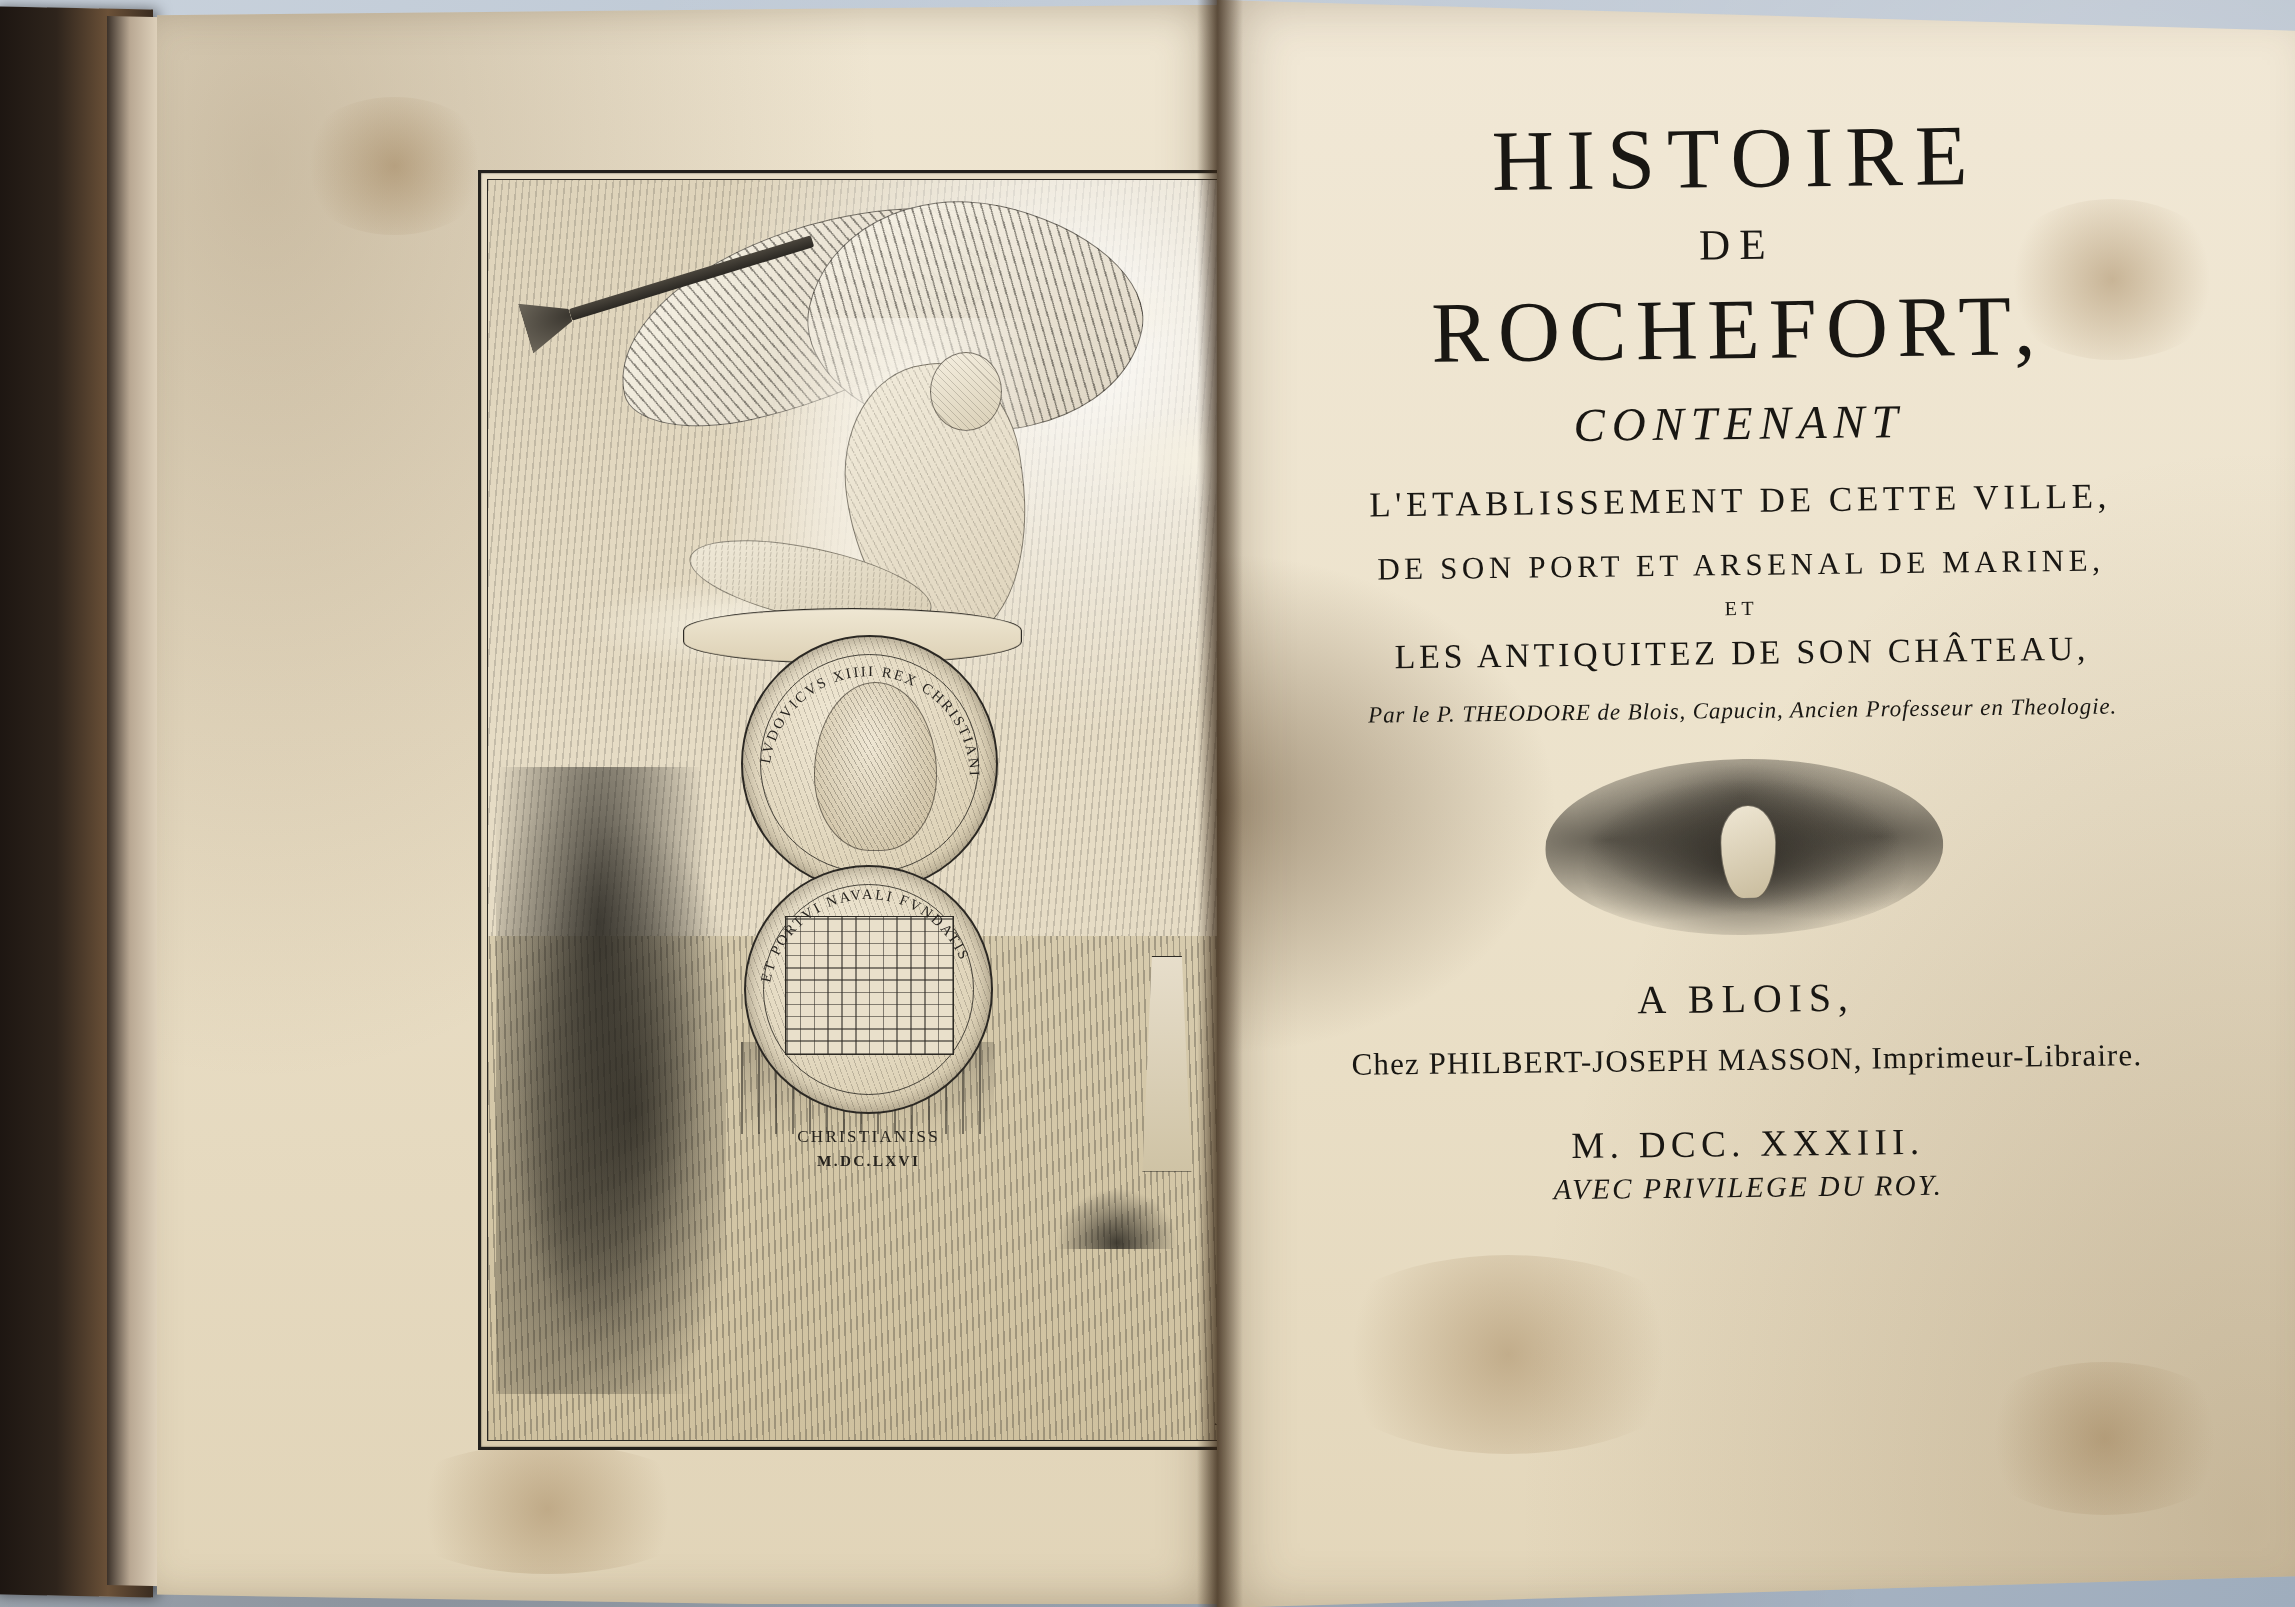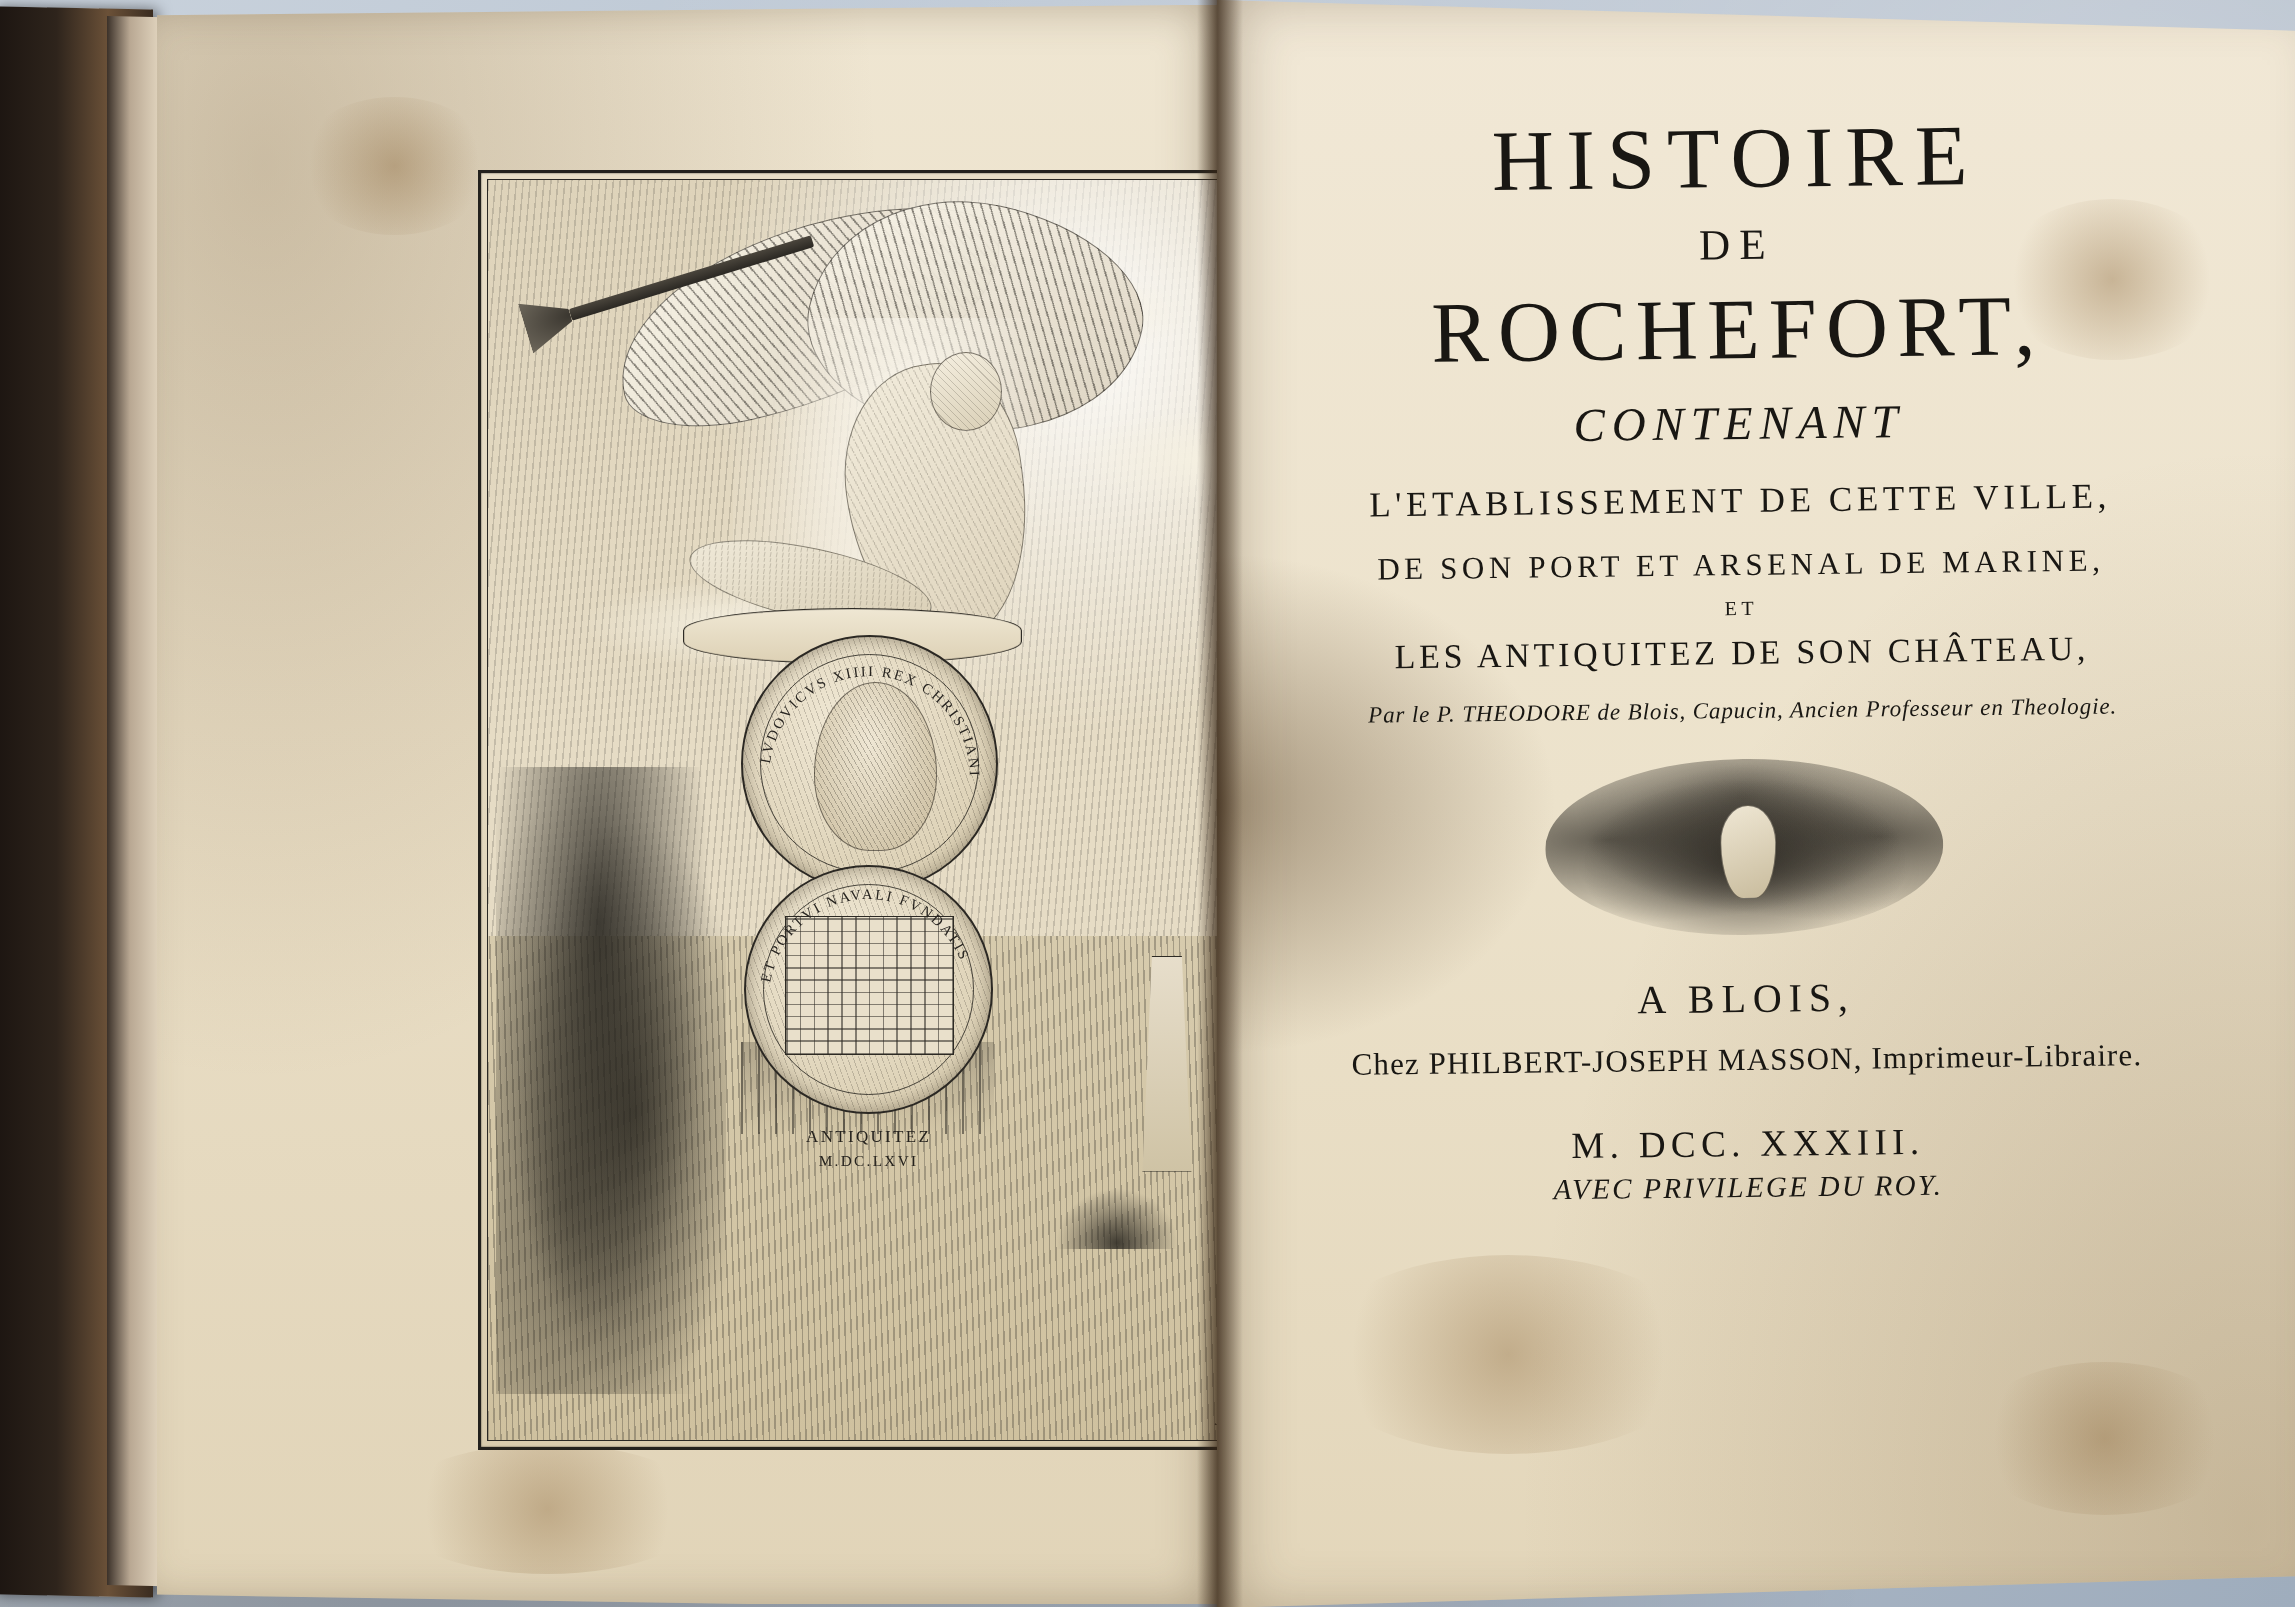--- a/index.html
+++ b/index.html
@@ -464,22 +464,22 @@
             <div class="medal-ring"></div>
             <div class="plan"></div>
             <svg class="circ-text" viewBox="0 0 320 320">
               <defs>
                 <path id="arcBot" d="M 30,172 A 128,128 0 1 1 290,172"></path>
               </defs>
               <text>
                 <textPath href="#arcBot" startOffset="5%">ET PORTVI NAVALI FVNDATIS</textPath>
               </text>
             </svg>
-            <div class="medal-label" style="bottom:-35px; font-size:17px; letter-spacing:2.3px;">ANTIQUITEZ</div>
-            <div class="medal-label" style="bottom:-58px; font-size:15.3px; letter-spacing:2.3px;">M.DC.LXVI</div>
+            <div class="medal-label" style="bottom:-35px; font-size:17px; letter-spacing:2.3px;">CHRISTIANISS</div>
+            <div class="medal-label" style="bottom:-58px; font-size:15.3px; letter-spacing:2.3px;font-weight:bold;">M.DC.LXVI</div>
           </div>
 
           <div class="engraver-credit">J.B. Scotin Sculp.</div>
         </div>
       </div>
     </div>
 
     <div class="page page-right">
       <div class="foxing" style="left:92px; top:1255px; width:398px; height:199px;"></div>
       <div class="foxing" style="left:780px; top:199px; width:230px; height:161px;"></div>

